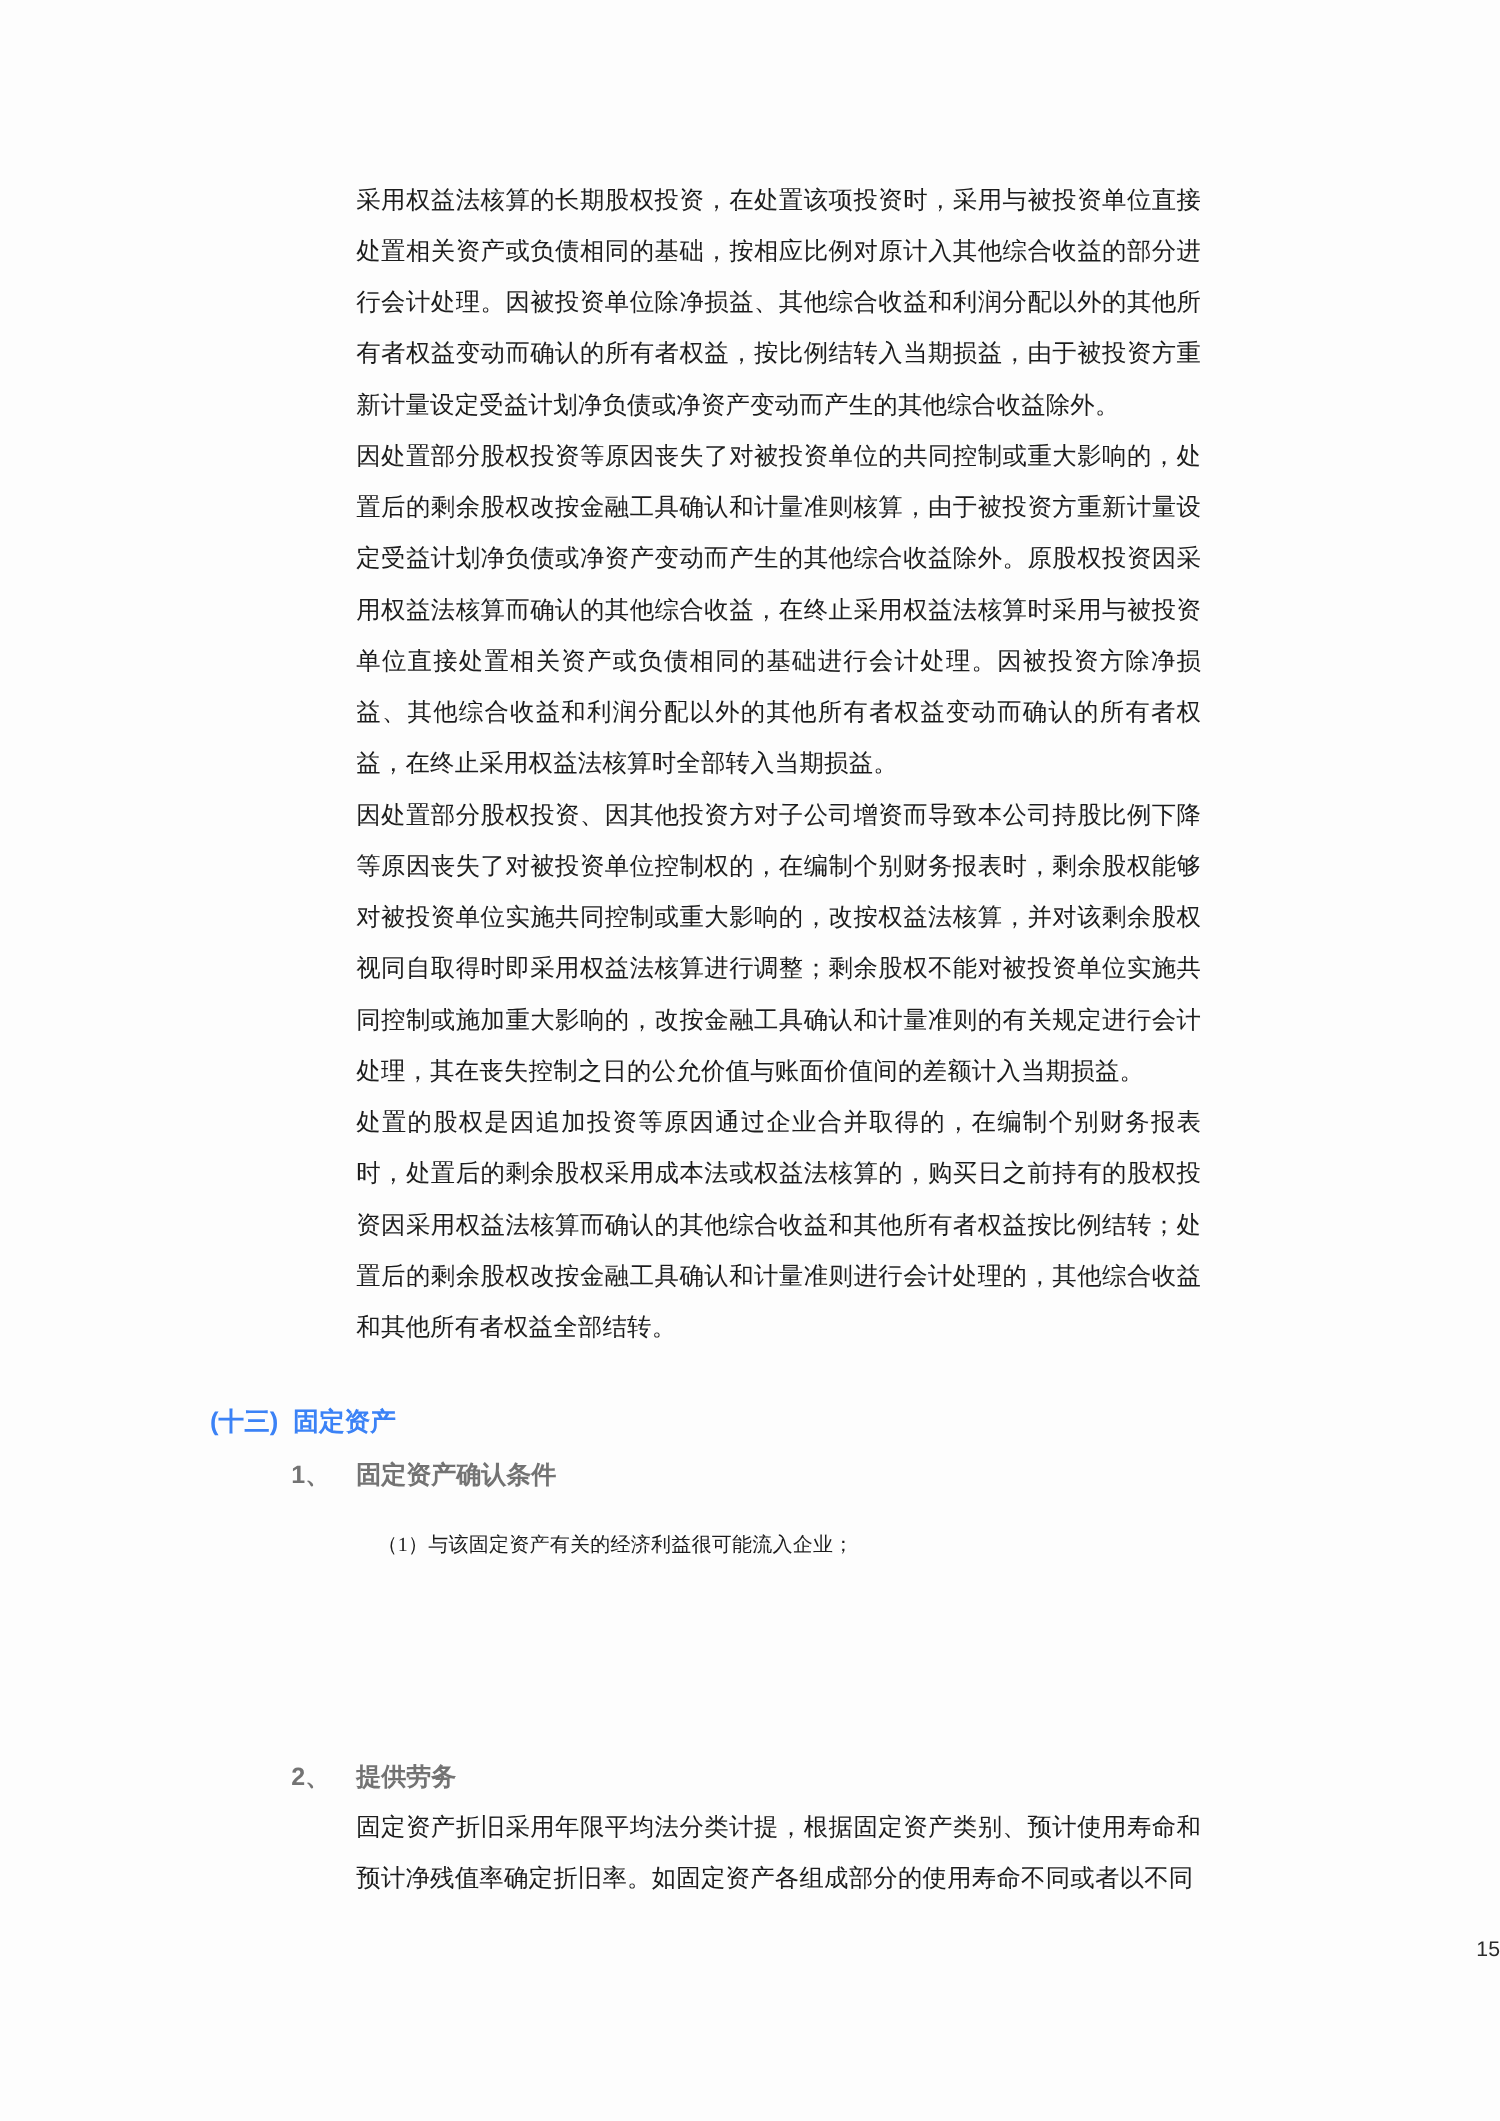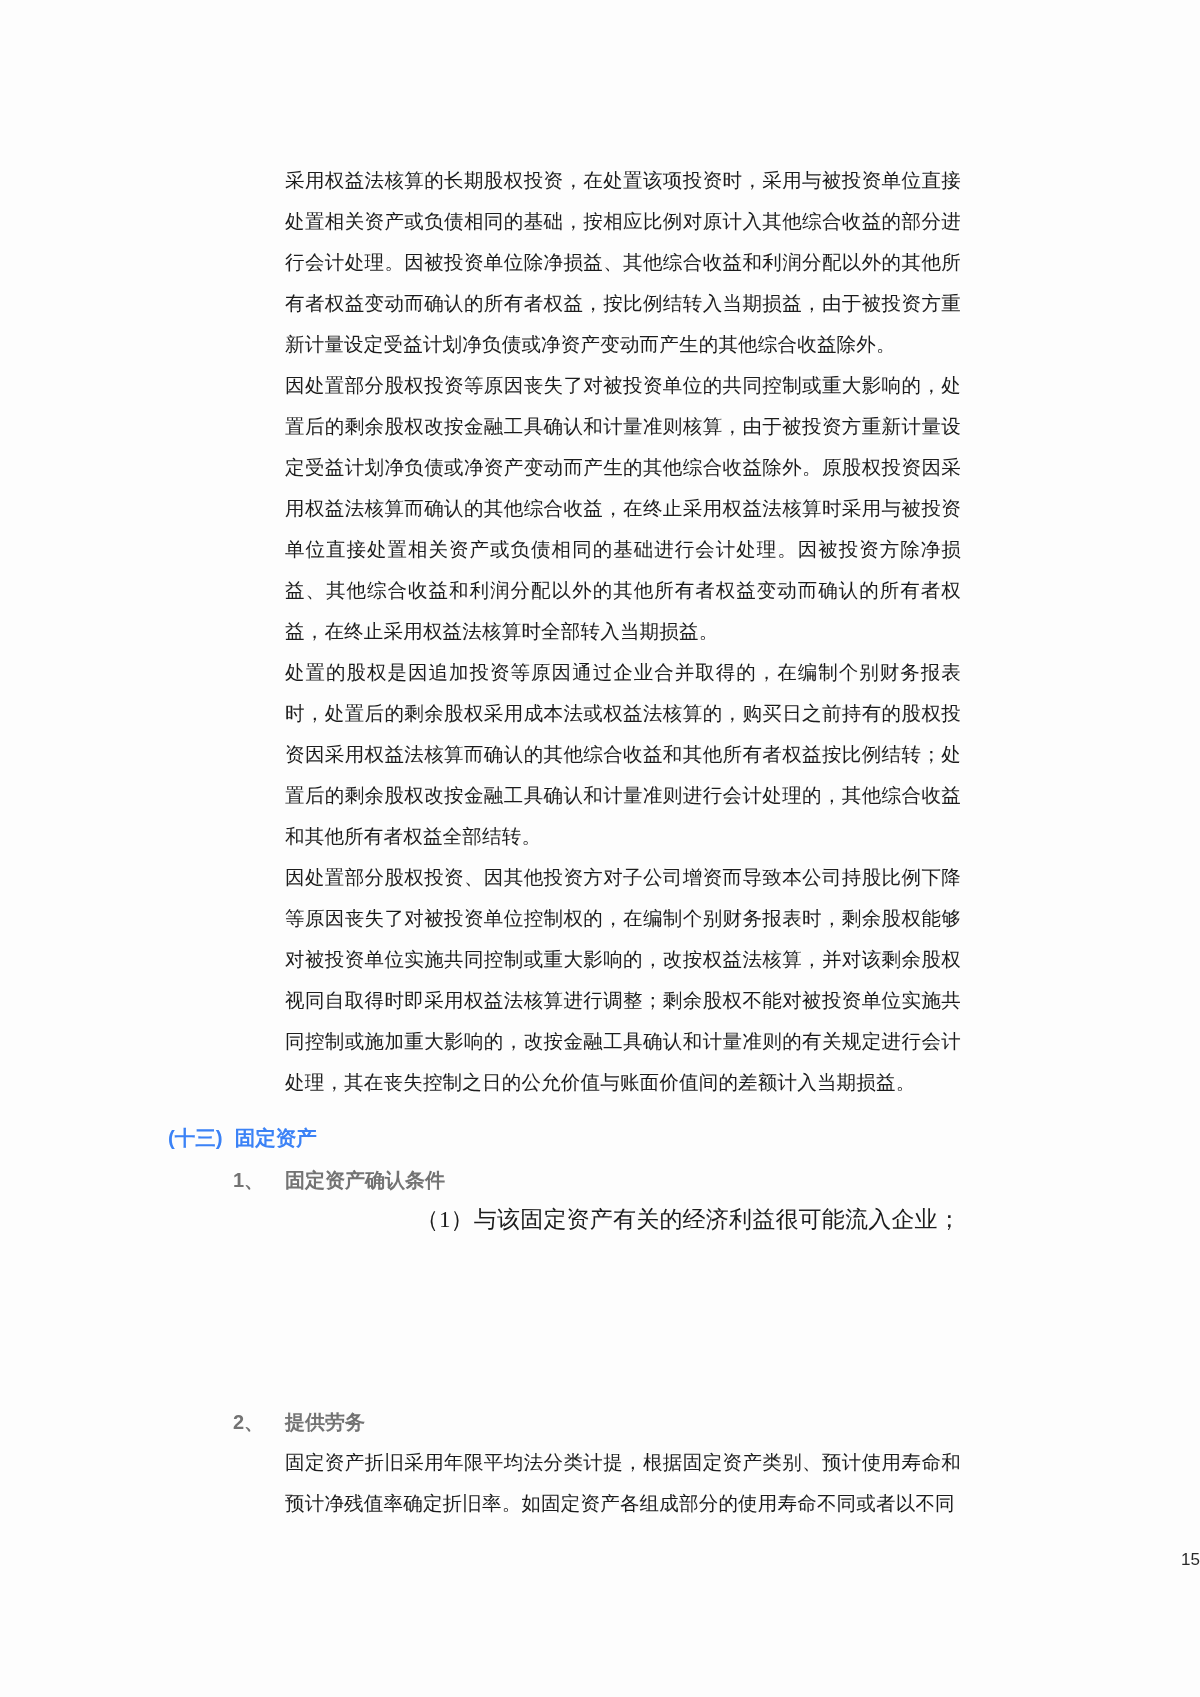--- a/index.html
+++ b/index.html
@@ -13,21 +13,21 @@
     height: 1697px;
     margin: 0 auto;
     background: #fdfdfd;
     overflow: hidden;
     font-family: "Liberation Serif", "DejaVu Serif", serif;
     color: #1c1c1c;
   }
   .body-text {
     position: absolute;
     left: 285px;
-    top: 160px;
+    top: 140px;
     width: 676px;
   }
   .para {
     margin: 0;
     font-size: 19.5px;
     line-height: 41px;
     text-align: justify;
     text-align-last: left;
     letter-spacing: 0.2px;
   }
@@ -62,24 +62,24 @@
   .sub-heading.sub1 { top: 1165px; }
   .sub-heading.sub2 { top: 1407px; }
   .sub-body {
     position: absolute;
     left: 285px;
     width: 676px;
   }
   .sub-body.sub1 { top: 1199px; }
   .sub-body.sub2 { top: 1442px; }
   .item {
-    margin: 0;
-    font-size: 23px;
+    margin: 17px;
+    font-size: 16px;
     line-height: 41px;
-    text-align: right;
+    text-align: left;
     letter-spacing: 0.2px;
   }
   .page-number {
     position: absolute;
     top: 1548px;
     left: 0;
     width: 100%;
     text-align: right;
     font-family: "Liberation Sans", "DejaVu Sans", sans-serif;
     font-size: 17px;
@@ -88,22 +88,22 @@
   }
 </style>
 </head>
 <body>
 
 <div class="page">
 
   <div class="body-text">
     <p class="para">采用权益法核算的长期股权投资，在处置该项投资时，采用与被投资单位直接处置相关资产或负债相同的基础，按相应比例对原计入其他综合收益的部分进行会计处理。因被投资单位除净损益、其他综合收益和利润分配以外的其他所有者权益变动而确认的所有者权益，按比例结转入当期损益，由于被投资方重新计量设定受益计划净负债或净资产变动而产生的其他综合收益除外。</p>
     <p class="para">因处置部分股权投资等原因丧失了对被投资单位的共同控制或重大影响的，处置后的剩余股权改按金融工具确认和计量准则核算，由于被投资方重新计量设定受益计划净负债或净资产变动而产生的其他综合收益除外。原股权投资因采用权益法核算而确认的其他综合收益，在终止采用权益法核算时采用与被投资单位直接处置相关资产或负债相同的基础进行会计处理。因被投资方除净损益、其他综合收益和利润分配以外的其他所有者权益变动而确认的所有者权益，在终止采用权益法核算时全部转入当期损益。</p>
+    <p class="para">因处置部分股权投资、因其他投资方对子公司增资而导致本公司持股比例下降等原因丧失了对被投资单位控制权的，在编制个别财务报表时，剩余股权能够对被投资单位实施共同控制或重大影响的，改按权益法核算，并对该剩余股权视同自取得时即采用权益法核算进行调整；剩余股权不能对被投资单位实施共同控制或施加重大影响的，改按金融工具确认和计量准则的有关规定进行会计处理，其在丧失控制之日的公允价值与账面价值间的差额计入当期损益。</p>
     <p class="para">处置的股权是因追加投资等原因通过企业合并取得的，在编制个别财务报表时，处置后的剩余股权采用成本法或权益法核算的，购买日之前持有的股权投资因采用权益法核算而确认的其他综合收益和其他所有者权益按比例结转；处置后的剩余股权改按金融工具确认和计量准则进行会计处理的，其他综合收益和其他所有者权益全部结转。</p>
-    <p class="para">因处置部分股权投资、因其他投资方对子公司增资而导致本公司持股比例下降等原因丧失了对被投资单位控制权的，在编制个别财务报表时，剩余股权能够对被投资单位实施共同控制或重大影响的，改按权益法核算，并对该剩余股权视同自取得时即采用权益法核算进行调整；剩余股权不能对被投资单位实施共同控制或施加重大影响的，改按金融工具确认和计量准则的有关规定进行会计处理，其在丧失控制之日的公允价值与账面价值间的差额计入当期损益。</p>
   </div>
 
   <div class="section-heading">
     <span class="section-label">(十三)</span><span class="section-title">固定资产</span>
   </div>
 
   <div class="sub-heading sub1">
     <span class="sub-num">1、</span><span class="sub-title">固定资产确认条件</span>
   </div>
 

